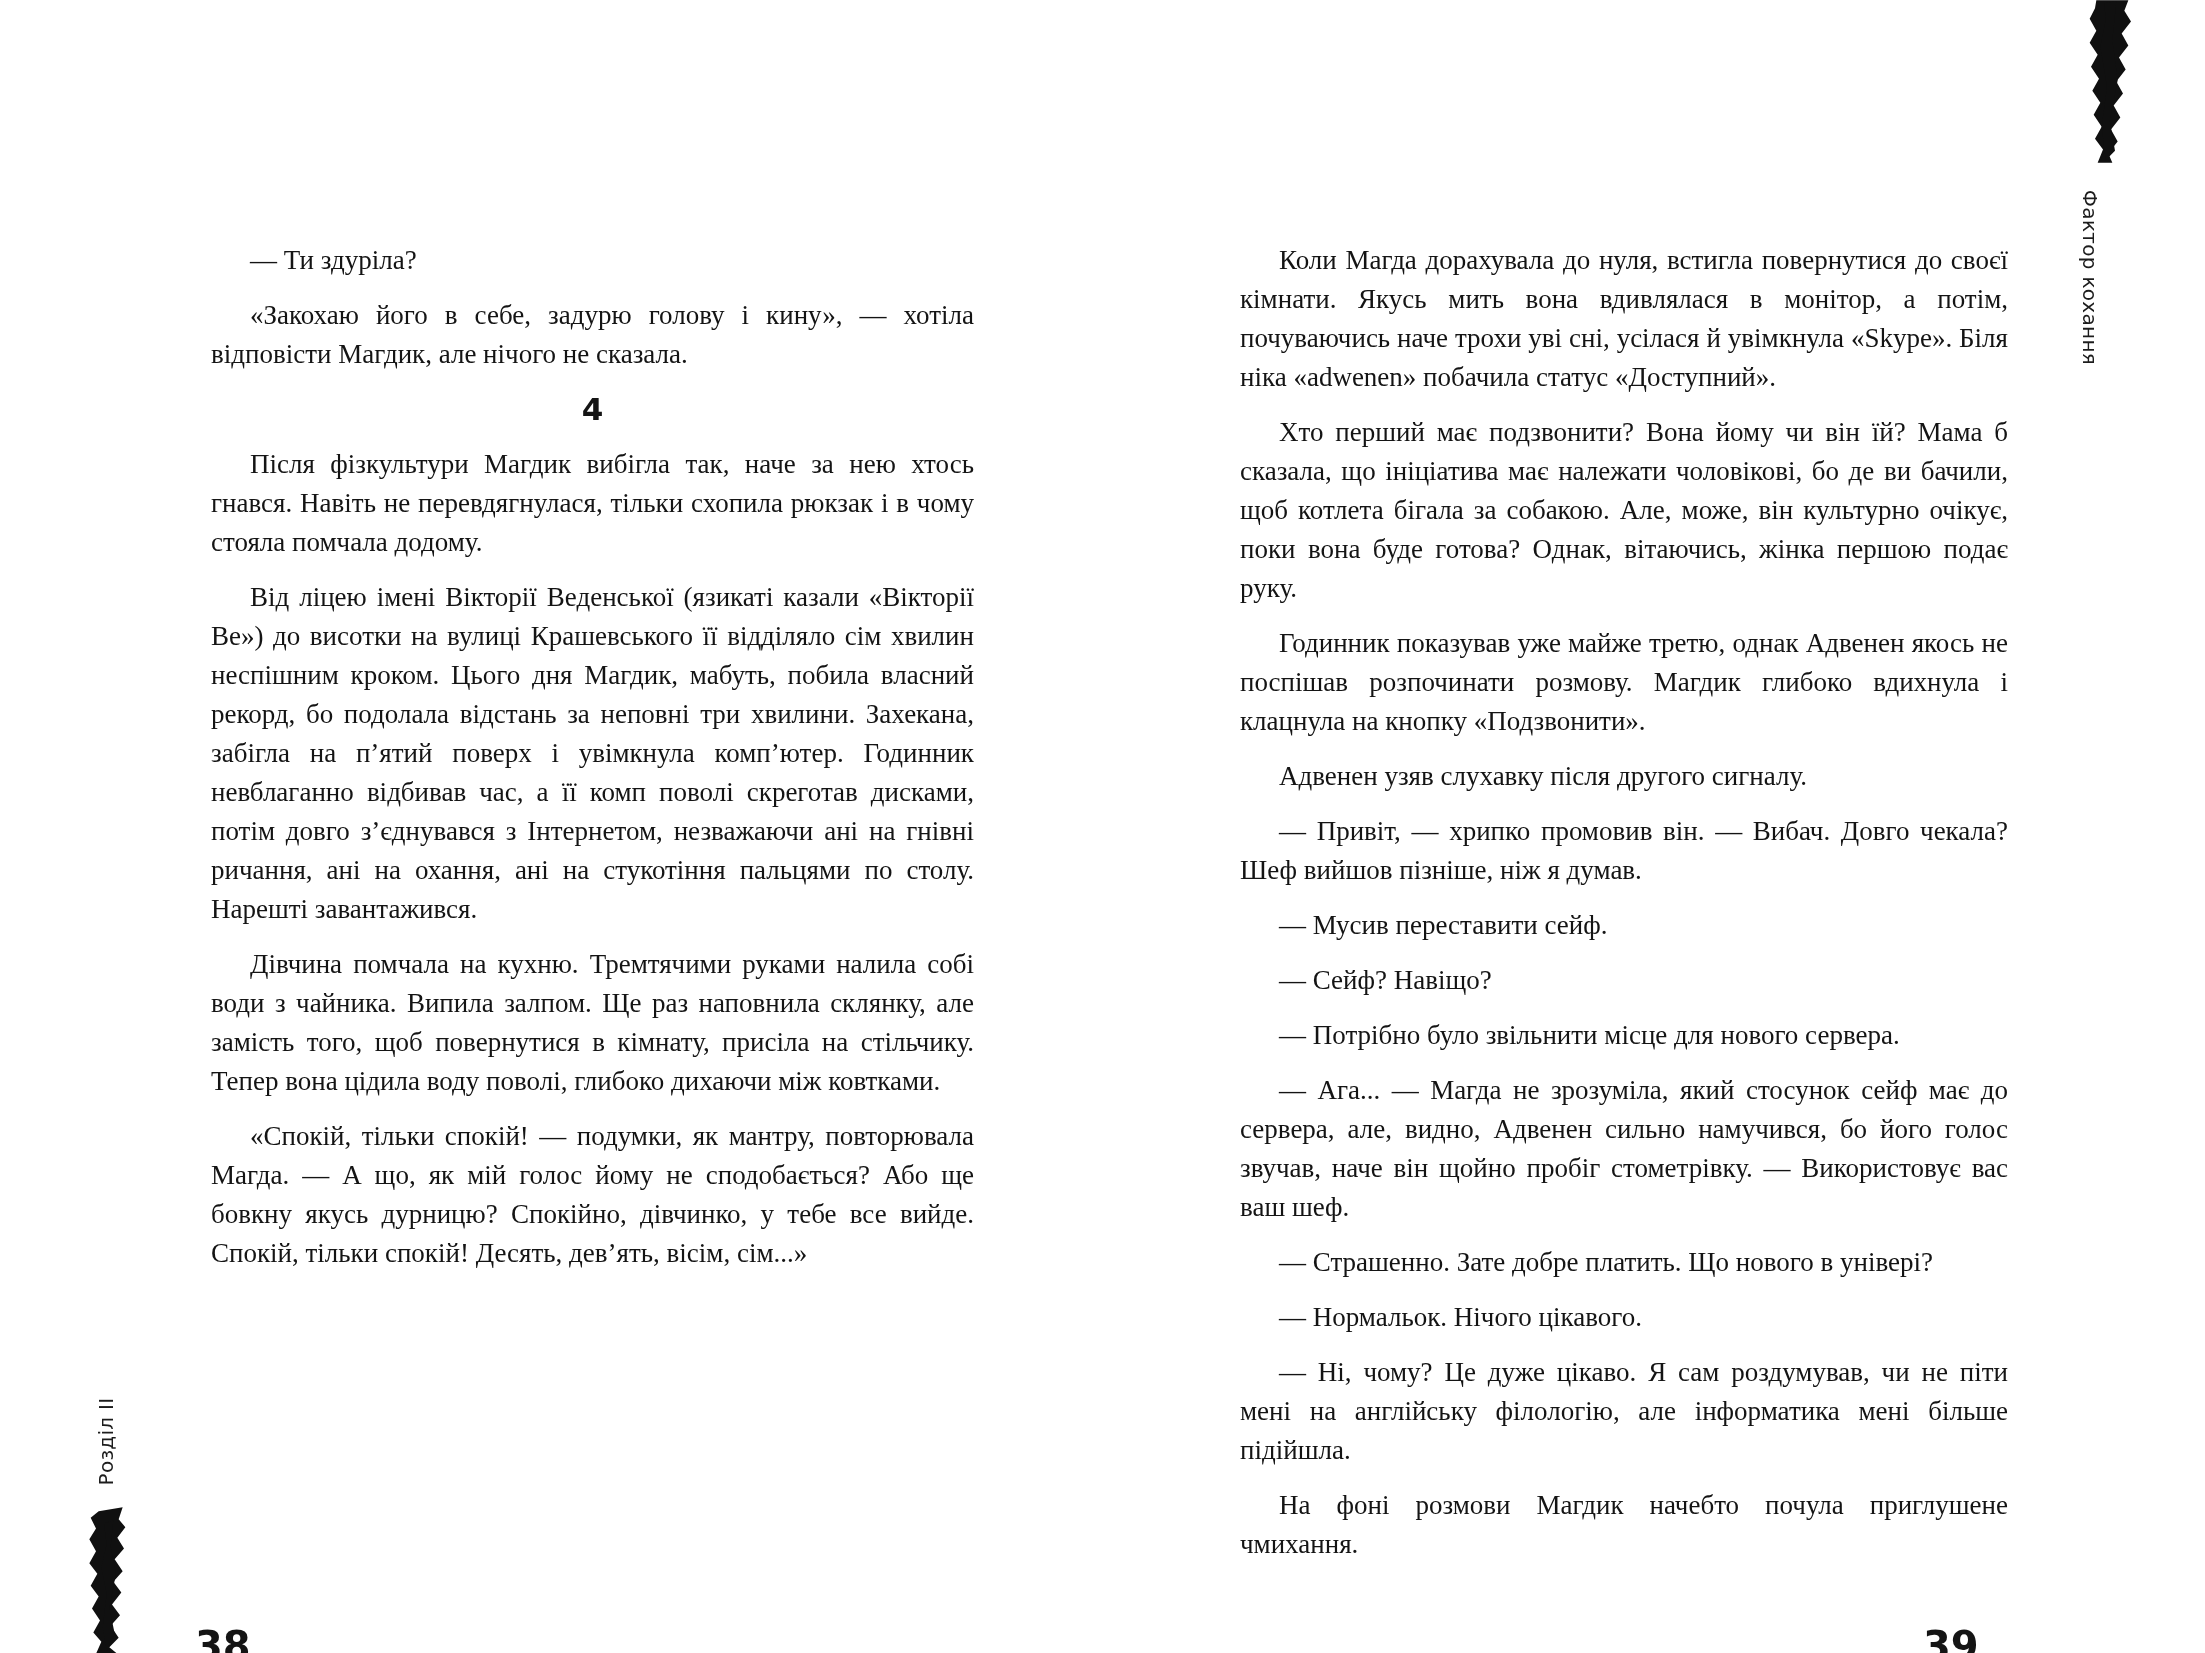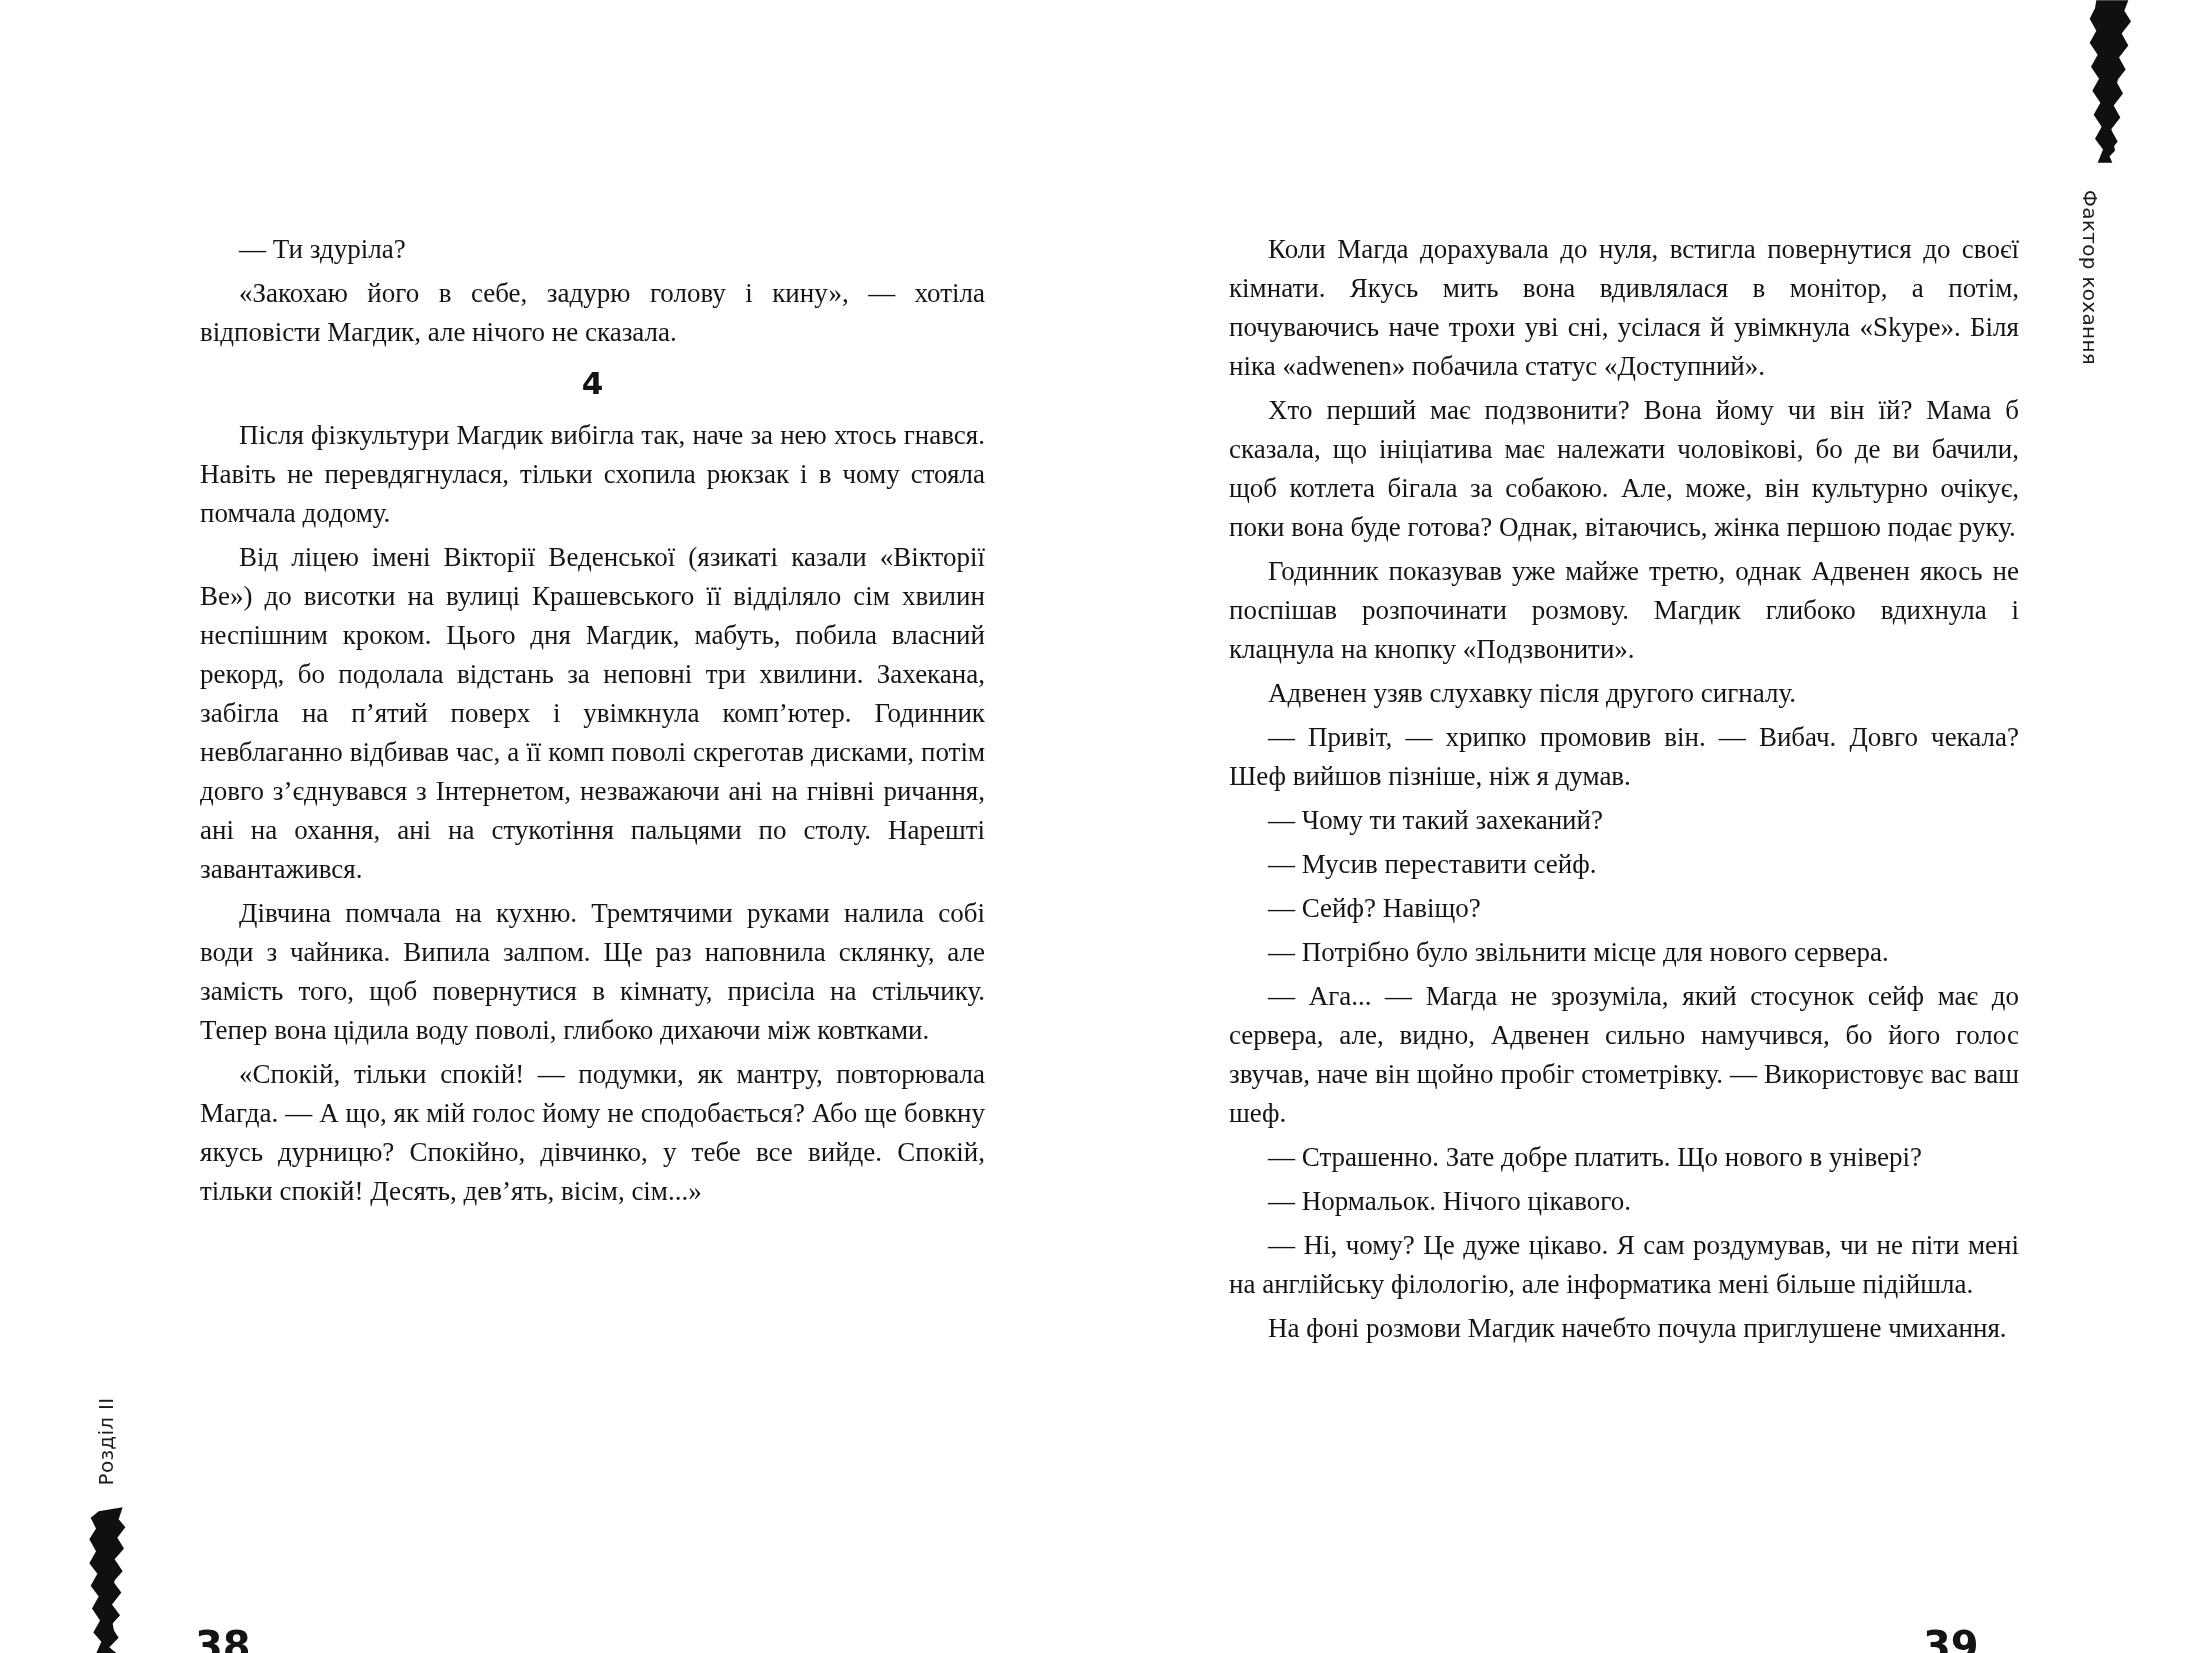--- a/index.html
+++ b/index.html
@@ -27,21 +27,21 @@
     top: 225px;
     font-size: 27px;
     line-height: 39px;
     text-align: justify;
     text-justify: inter-word;
   }
   #col-left  { left: 195px;  width: 795px; }
   #col-right { left: 121px;  width: 800px; }
 
   .text-col p.para {
-    margin: 5px;
+    margin: 16px;
     text-indent: 39px;
   }
   .chapter-number {
     font-family: "DejaVu Sans", sans-serif;
     font-weight: bold;
     font-size: 31px;
     text-align: center;
     text-indent: 0;
     margin: 12px 0 13.3px 0;
   }
@@ -116,21 +116,20 @@
   </div>
 </div>
 
 <div class="page" id="page-right">
   <div class="text-col" id="col-right">
       <p class="para">Коли Магда дорахувала до нуля, встигла повернутися до своєї кімнати. Якусь мить вона вдивлялася в монітор, а потім, почуваючись наче трохи уві сні, усілася й увімкнула «Skype». Біля ніка «adwenen» побачила статус «Доступний».</p>
       <p class="para">Хто перший має подзвонити? Вона йому чи він їй? Мама б сказала, що ініціатива має належати чоловікові, бо де ви бачили, щоб котлета бігала за собакою. Але, може, він культурно очікує, поки вона буде готова? Однак, вітаючись, жінка першою подає руку.</p>
       <p class="para">Годинник показував уже майже третю, однак Адвенен якось не поспішав розпочинати розмову. Магдик глибоко вдихнула і клацнула на кнопку «Подзвонити».</p>
       <p class="para">Адвенен узяв слухавку після другого сигналу.</p>
       <p class="para">— Привіт, — хрипко промовив він. — Вибач. Довго чекала? Шеф вийшов пізніше, ніж я думав.</p>
-      <p class="para">— Чому ти такий захеканий?</p>
       <p class="para">— Мусив переставити сейф.</p>
       <p class="para">— Сейф? Навіщо?</p>
       <p class="para">— Потрібно було звільнити місце для нового сервера.</p>
       <p class="para">— Ага... — Магда не зрозуміла, який стосунок сейф має до сервера, але, видно, Адвенен сильно намучився, бо його голос звучав, наче він щойно пробіг стометрівку. — Використовує вас ваш шеф.</p>
       <p class="para">— Страшенно. Зате добре платить. Що нового в універі?</p>
       <p class="para">— Нормальок. Нічого цікавого.</p>
       <p class="para">— Ні, чому? Це дуже цікаво. Я сам роздумував, чи не піти мені на англійську філологію, але інформатика мені більше підійшла.</p>
       <p class="para">На фоні розмови Магдик начебто почула приглушене чмихання.</p>
     </div>
 

